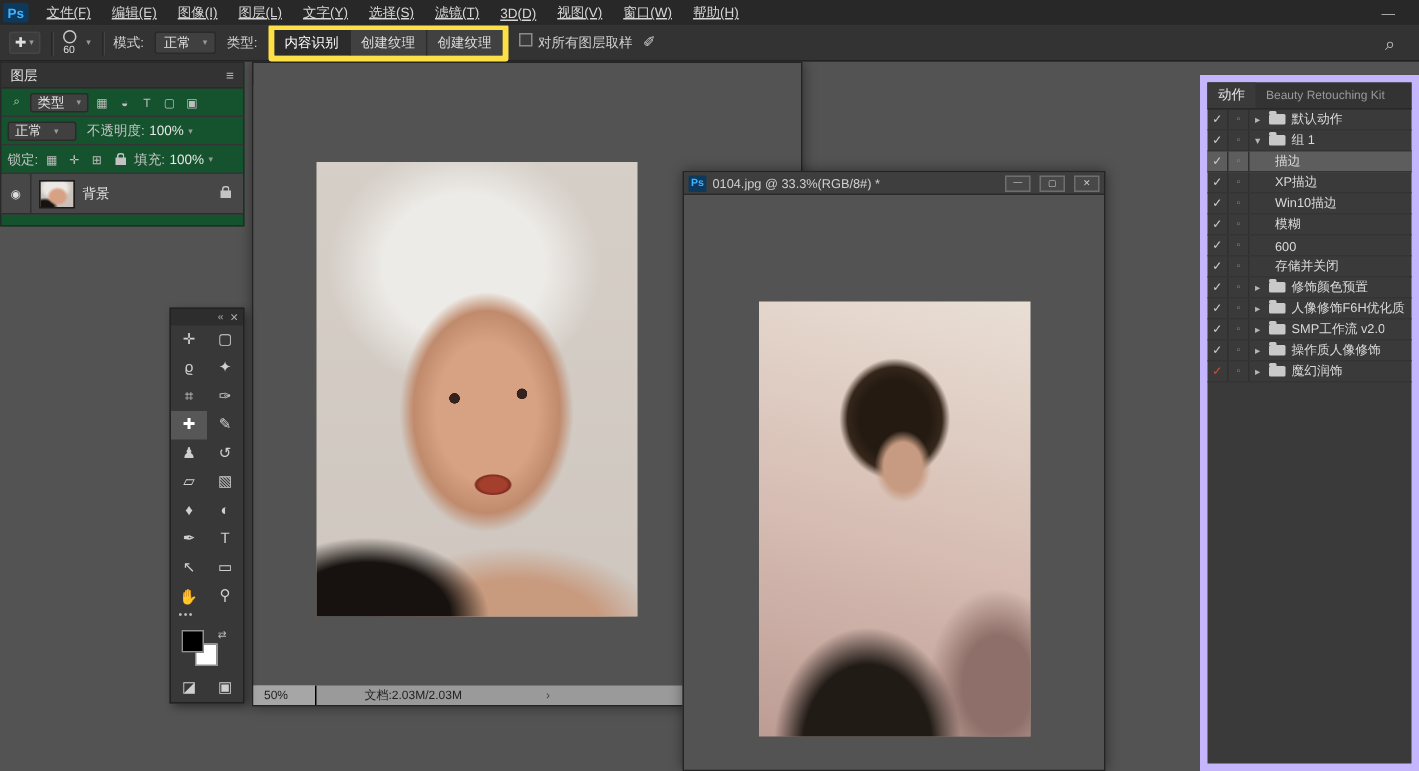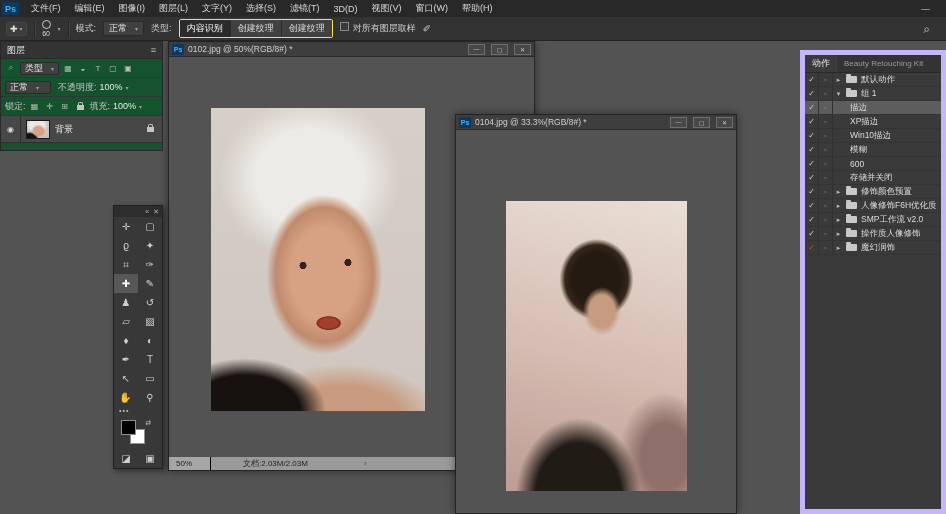--- a/index.html
+++ b/index.html
@@ -6,37 +6,37 @@
   body { background:#222; font-family:"Liberation Sans","DejaVu Sans",sans-serif; }
   .app { position:relative; width:946px; height:514px; background:#535353; overflow:hidden;
          font-size:9px; color:#cccccc; }
 
   
   .menubar { position:absolute; top:0; left:0; right:0; height:17px; background:#282828;
              display:flex; align-items:center; padding-left:2px; z-index:50; }
   .ps-logo { width:17px; height:13px; background:#0d3a5c; color:#40b2ff; font-weight:bold;
              display:flex; align-items:center; justify-content:center; border-radius:2px;
              margin-right:5px; font-size:9px; }
-  .menu-item { padding:0 7px; height:100%; display:flex; align-items:center; color:#d6d6d6; cursor:default; }
+  .menu-item { padding:0 7px; height:100%; display:flex; align-items:center; color:#d6d6d6; cursor:default;text-decoration:underline; }
   .mb-min { margin-left:auto; padding:0 16px; color:#bbb; font-size:9px; }
 
   
   .optionsbar { position:absolute; top:17px; left:0; right:0; height:24px; background:#333333;
                 border-bottom:1px solid #232323; display:flex; align-items:center; gap:7px;
                 padding:0 6px; z-index:49; }
   .tool-chip { display:flex; align-items:center; gap:2px; padding:1px 3px; border:1px solid #454545;
                background:#3c3c3c; border-radius:2px; color:#e0e0e0; }
   .vsep { width:1px; height:16px; background:#262626; box-shadow:1px 0 0 #434343; }
   .brush-preset { display:flex; flex-direction:column; align-items:center; line-height:1; gap:1px; }
   .brush-ring { width:9px; height:9px; border:1.5px solid #c9c9c9; border-radius:50%; }
   .brush-size { font-size:7px; color:#ddd; }
   .dd { background:#404040; border:1px solid #2a2a2a; border-radius:2px; padding:1px 5px;
         display:flex; align-items:center; gap:8px; height:15px; color:#e2e2e2; }
   .opt-label { color:#cfcfcf; }
-  .seg { display:flex; border:1px solid #fde047; border-radius:2px; overflow:hidden; }
+  .seg { display:flex; border:4px solid #fde047; border-radius:2px; overflow:hidden; }
   .seg .seg-btn { background:#414141; color:#ddd; border:none; border-right:1px solid #2c2c2c;
                   padding:2px 7px; font:inherit; }
   .seg .seg-btn:last-child { border-right:none; }
   .seg .seg-btn.active { background:#2b2b2b; color:#fff; }
   .cb { width:9px; height:9px; border:1px solid #8a8a8a; background:#3a3a3a; display:inline-block; }
   .opt-check { display:flex; align-items:flex-start; gap:4px; }
   .pen-icon { color:#c9c9c9; font-size:10px; }
   .opt-search { margin-left:auto; color:#bdbdbd; font-size:12px; padding-right:10px; }
 
   
@@ -280,27 +280,20 @@
       <div class="sw-bg"></div>
       <div class="sw-swap">⇄</div>
     </div>
     <div class="tb-grid">
       <div class="tool">◪</div>
       <div class="tool">▣</div>
     </div>
   </div>
 
   <div class="doc-win doc1">
-    <div class="doc-titlebar">
-      <span class="doc-ps">Ps</span>
-      <span class="doc-title">0102.jpg @ 50%(RGB/8#) *</span>
-      <span class="wc">—</span>
-      <span class="wc">▢</span>
-      <span class="wc">✕</span>
-    </div>
     <div class="doc-canvas">
       <div class="portrait1"></div>
     </div>
     <div class="doc1-status">
       <span class="zoom-box">50%</span>
       <span class="doc-info">文档:2.03M/2.03M</span>
       <span class="status-chev">›</span>
     </div>
   </div>
 

